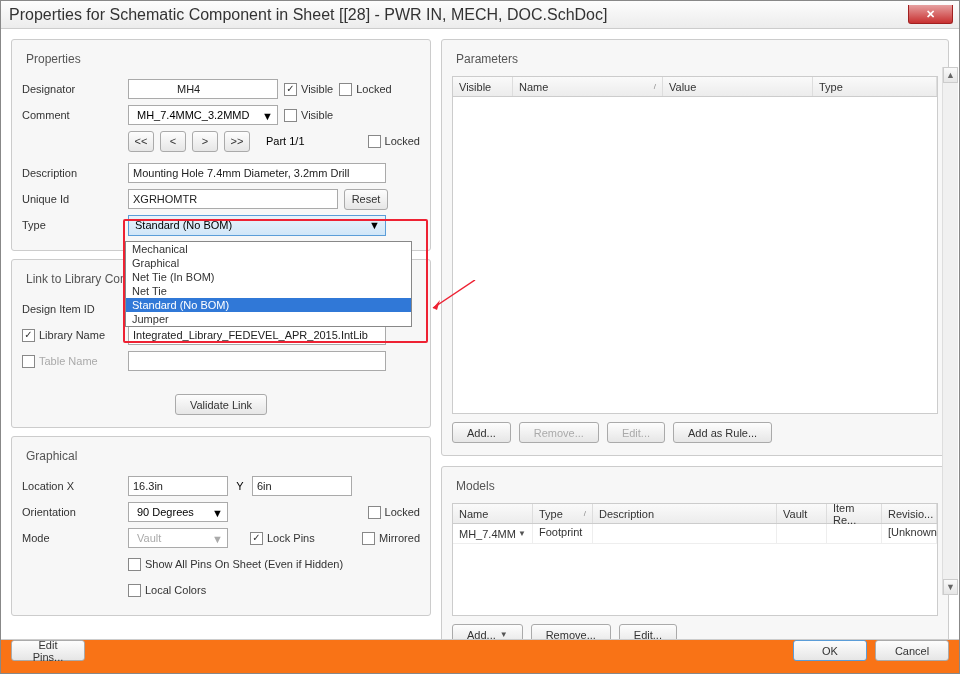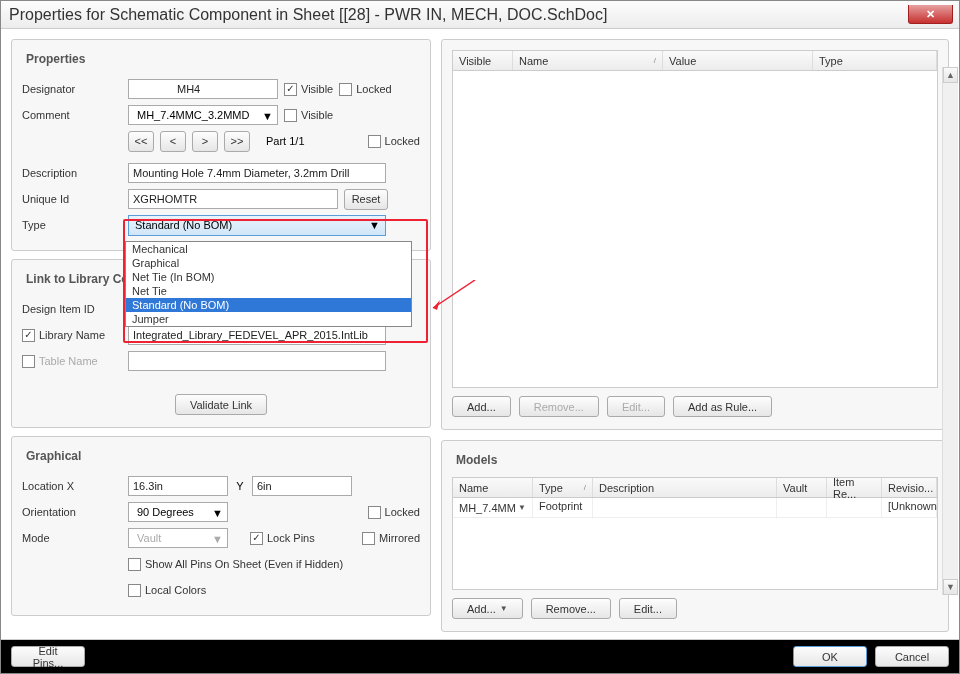--- a/index.html
+++ b/index.html
@@ -25,21 +25,21 @@
 .content { position: relative; height: 611px; background: #fff; padding: 10px; display: flex; gap: 10px; }
 
 .left-col { width: 420px; display: flex; flex-direction: column; gap: 8px; }
 .right-col { flex: 1; display: flex; flex-direction: column; gap: 10px; position: relative; }
 
 .group {
   border: 1px solid #ccc; border-radius: 3px; background: #f7f7f7;
   padding: 10px 10px 12px 10px; position: relative;
 }
 .group-title {
-  font-weight: bold; color: #555; font-size: 12px;
+  font-weight: normal; color: #555; font-size: 12px;
   padding: 2px 4px; margin-bottom: 8px;
 }
 
 .row { display: flex; align-items: center; min-height: 26px; gap: 6px; }
 .lbl { width: 100px; color: #333; }
 .lbl-y { width: 12px; text-align: center; }
 .txt {
   height: 20px; border: 1px solid #aaa; background: #fff; padding: 0 4px;
   font-size: 11px; color: #222;
 }
@@ -111,22 +111,22 @@
 .param-btns, .model-btns { display: flex; gap: 8px; margin-top: 8px; }
 .models-tbl { height: 113px; display: flex; flex-direction: column; }
 .models-body { flex: 1; }
 
 .scrollbar-v { position: absolute; right: 1px; top: 38px; width: 16px; bottom: 45px; background: #f0f0f0; border-left: 1px solid #ddd; }
 .sb-arrow { height: 16px; background: linear-gradient(#fafafa,#e6e6e6); border: 1px solid #ccc; display:flex; align-items:center; justify-content:center; font-size:9px; color:#666; }
 .sb-track { height: calc(100% - 32px); }
 
 .footer {
   position: absolute; left: 0; right: 0; bottom: 0; height: 34px;
-  background: #000000; border-top: 1px solid #ccc;
-  display: flex; align-items: center; justify-content: space-between; padding: 0 10px;
+  background: #f97316; border-top: 1px solid #ccc;
+  display: flex; justify-content: space-between; padding: 0 10px;
 }
 .footer-right { display: flex; gap: 8px; }
 .footer .btn { width: 74px; }
 
 .sort-ind { font-size: 8px; color: #888; }
 .drop-arrow { font-size: 8px; color: #555; }
 </style>
 </head>
 <body>
 
@@ -292,20 +292,21 @@
               <span>Local Colors</span>
             </label>
         </div>
       </div>
 
     </div>
 
     <div class="right-col">
 
       <div class="group" style="flex:0 0 auto">
+        <div class="group-title">Parameters</div>
         <div class="tbl param-tbl">
           <div class="tbl-head">
             <div class="th" style="width:60px">
                 <span>Visible</span>
               </div>
             <div class="th" style="width:150px">
                 <span>Name</span>
                 <span class="sort-ind">/</span>
               </div>
             <div class="th" style="width:150px">

